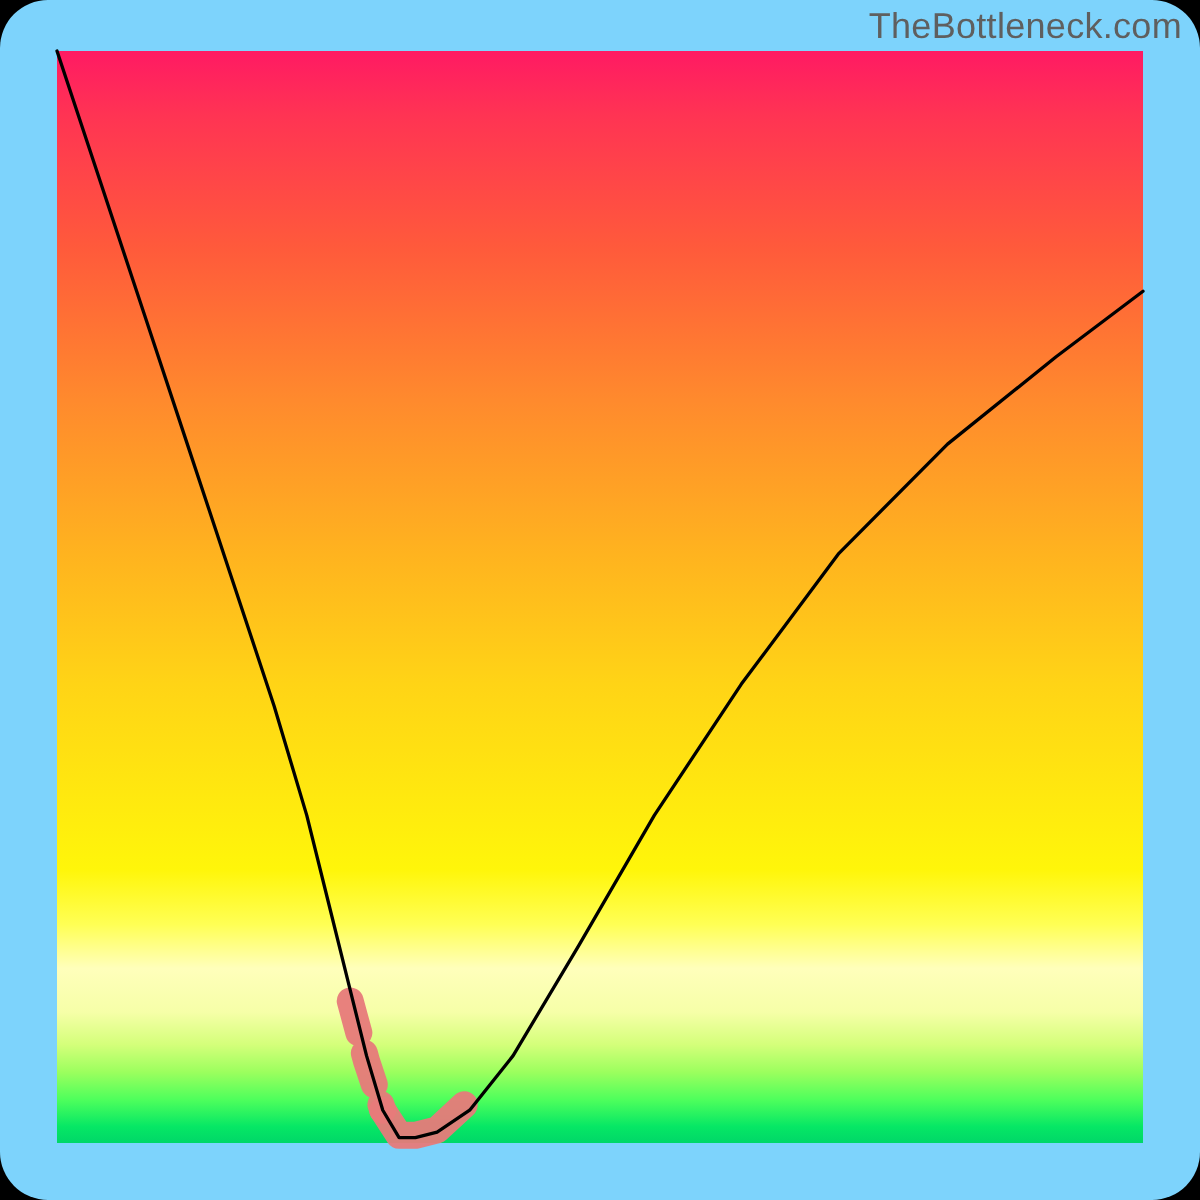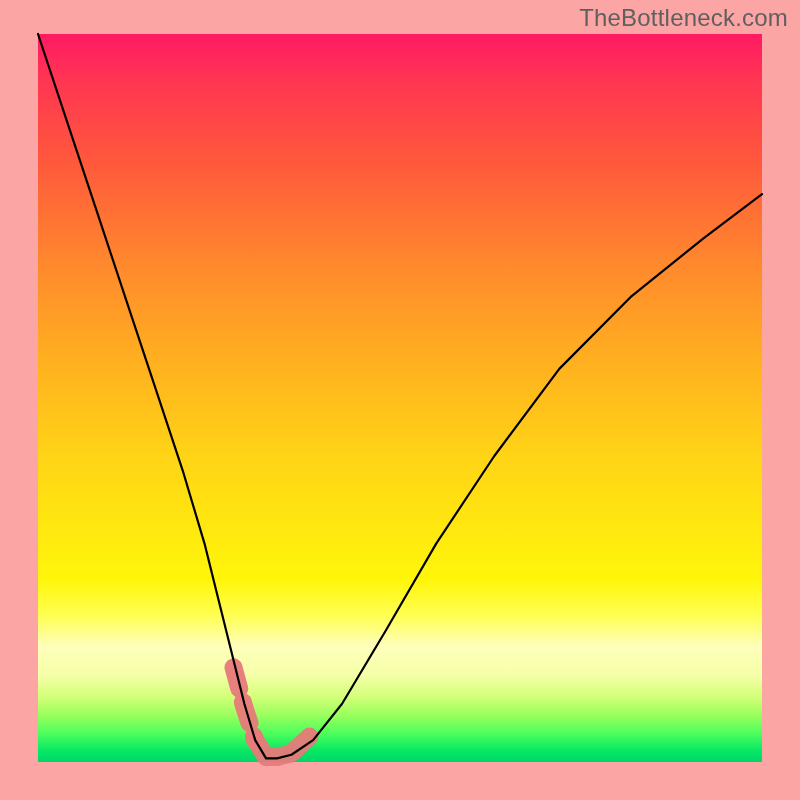--- a/index.html
+++ b/index.html
@@ -3,21 +3,22 @@
 <meta charset="utf-8">
 <style>
   * { margin: 0; padding: 0; box-sizing: border-box; }
   html, body { width: 800px; height: 800px; overflow: hidden; }
   body { background: #000; font-family: Arial, Helvetica, sans-serif; }
 
   .stage {
     position: relative;
     width: 800px;
     height: 800px;
-    background: #fca5a5;
+    background: #7dd3fc;
+    border-radius: 32px;
   }
 
   .watermark {
     position: absolute;
     top: 4px;
     right: 12px;
     color: #5f5f5f;
     font-size: 24px;
     font-weight: 400;
     letter-spacing: 0.2px;

